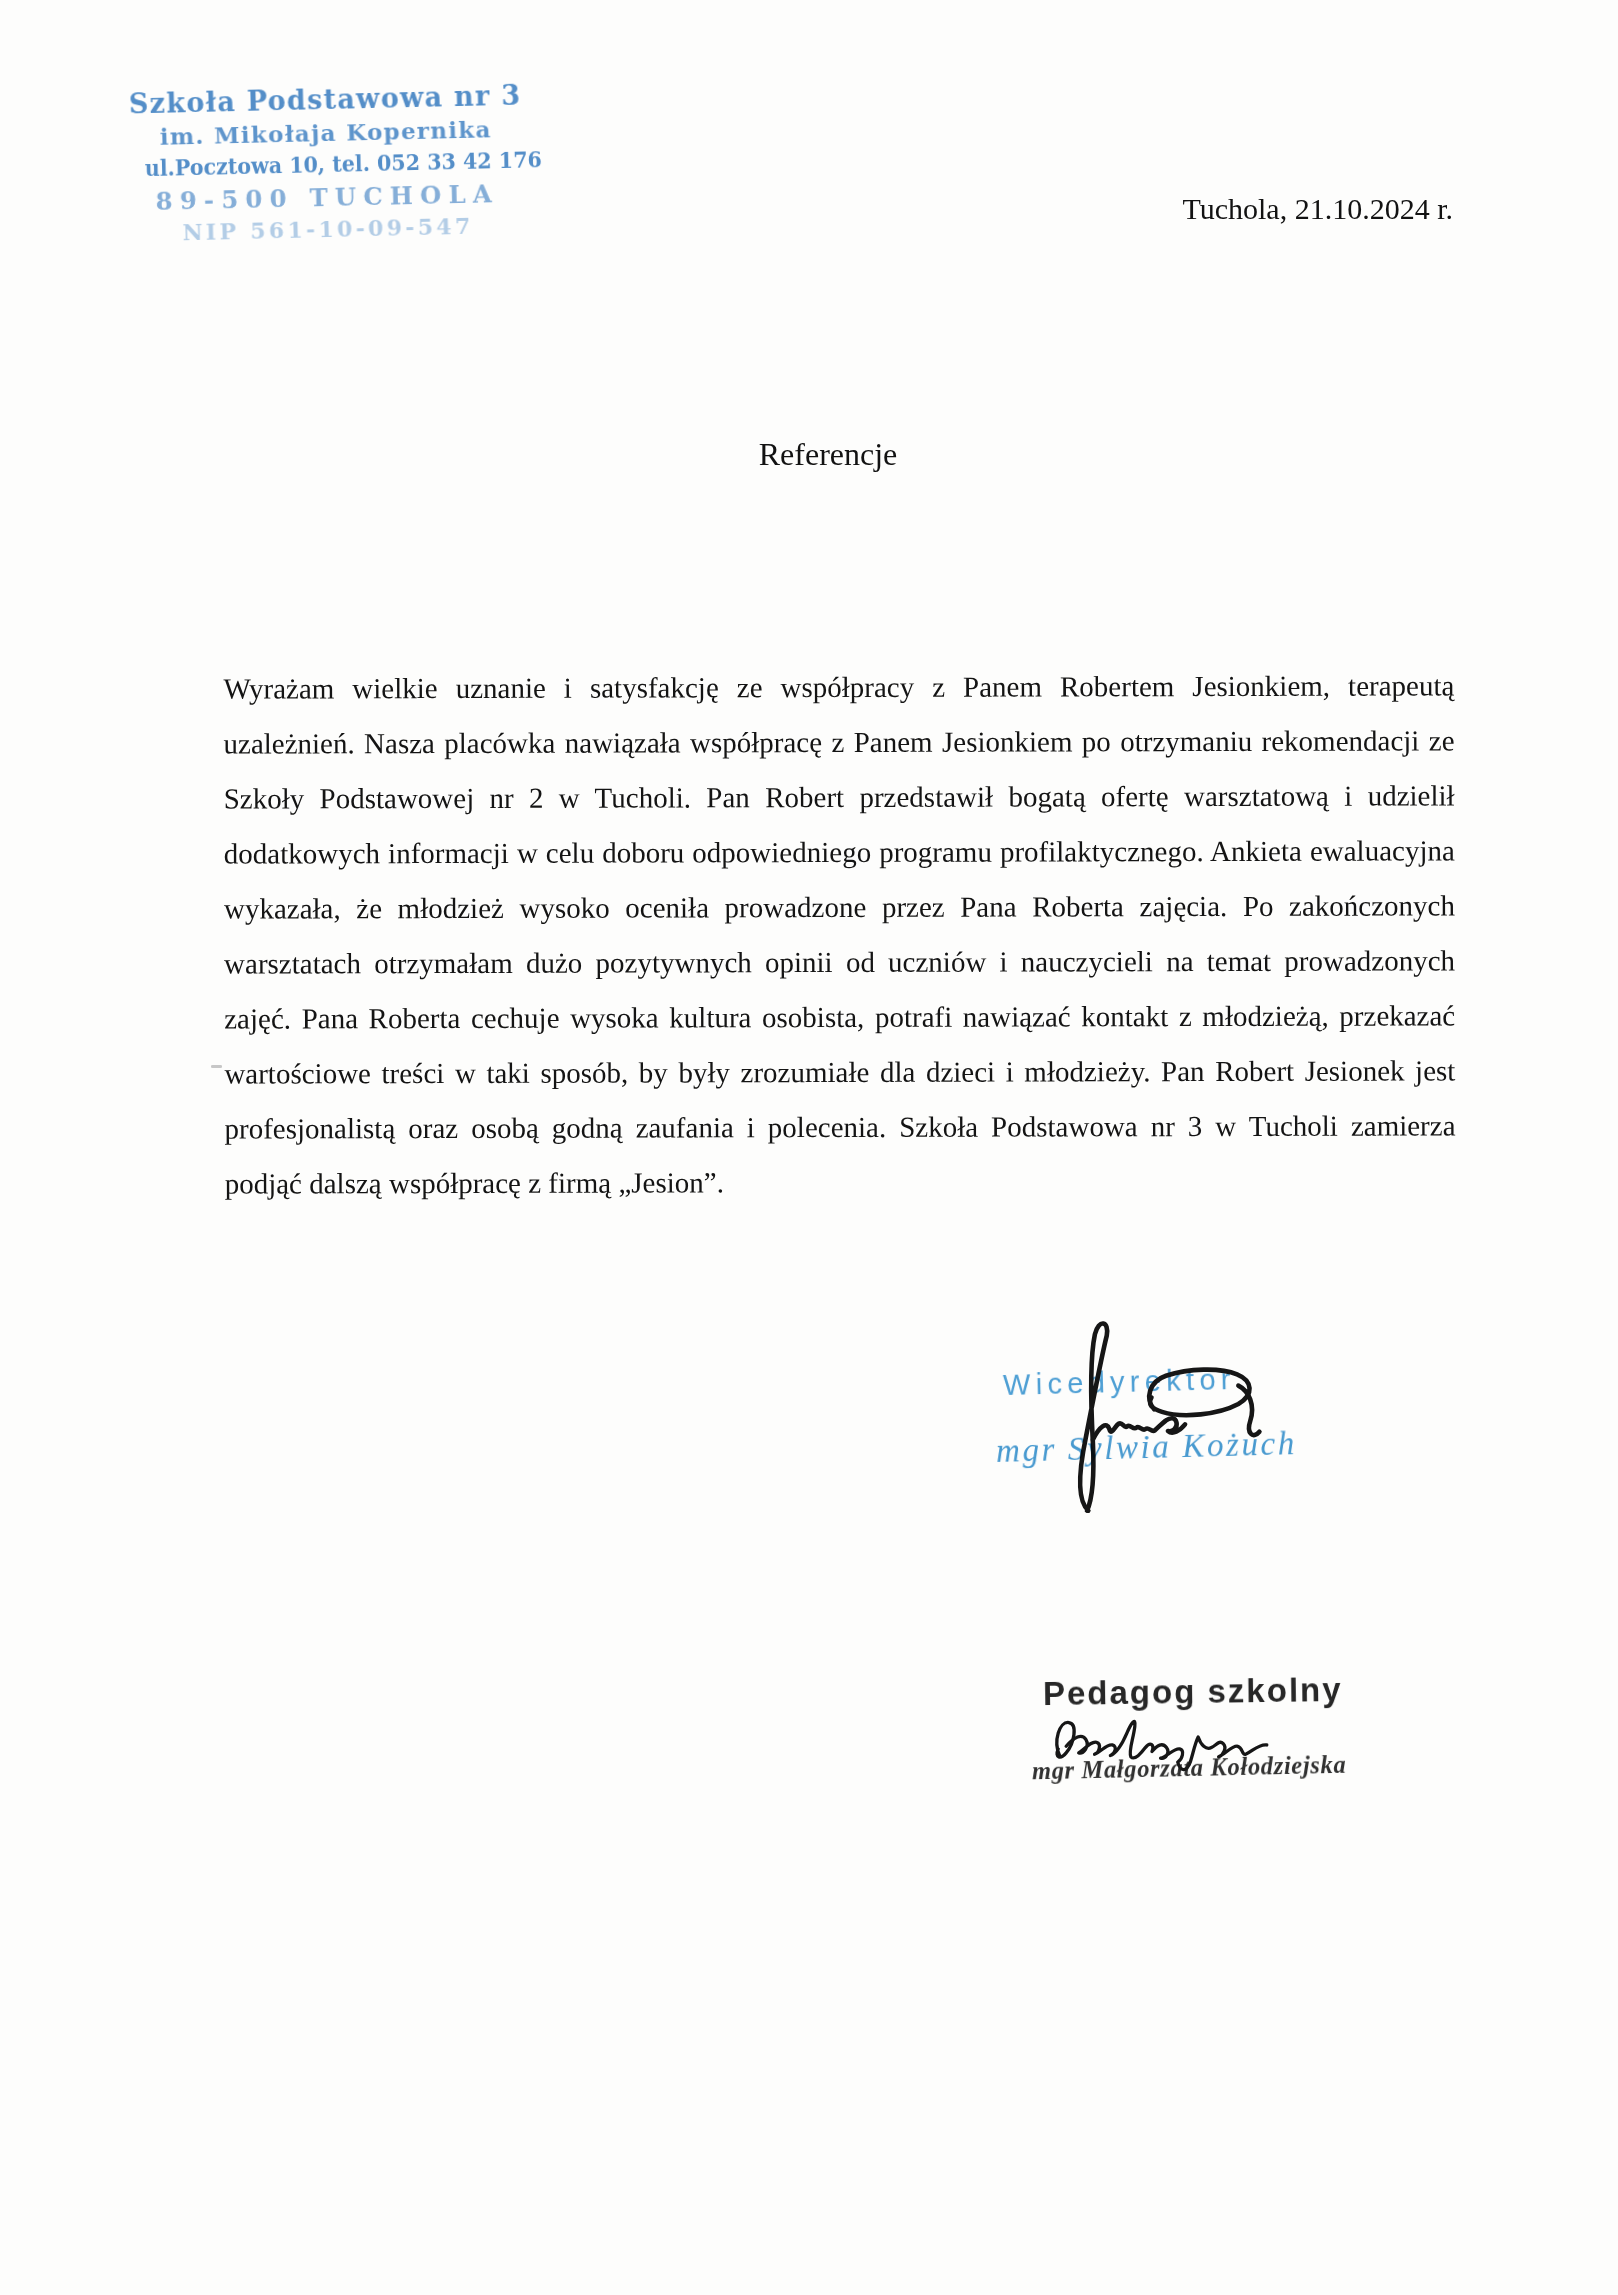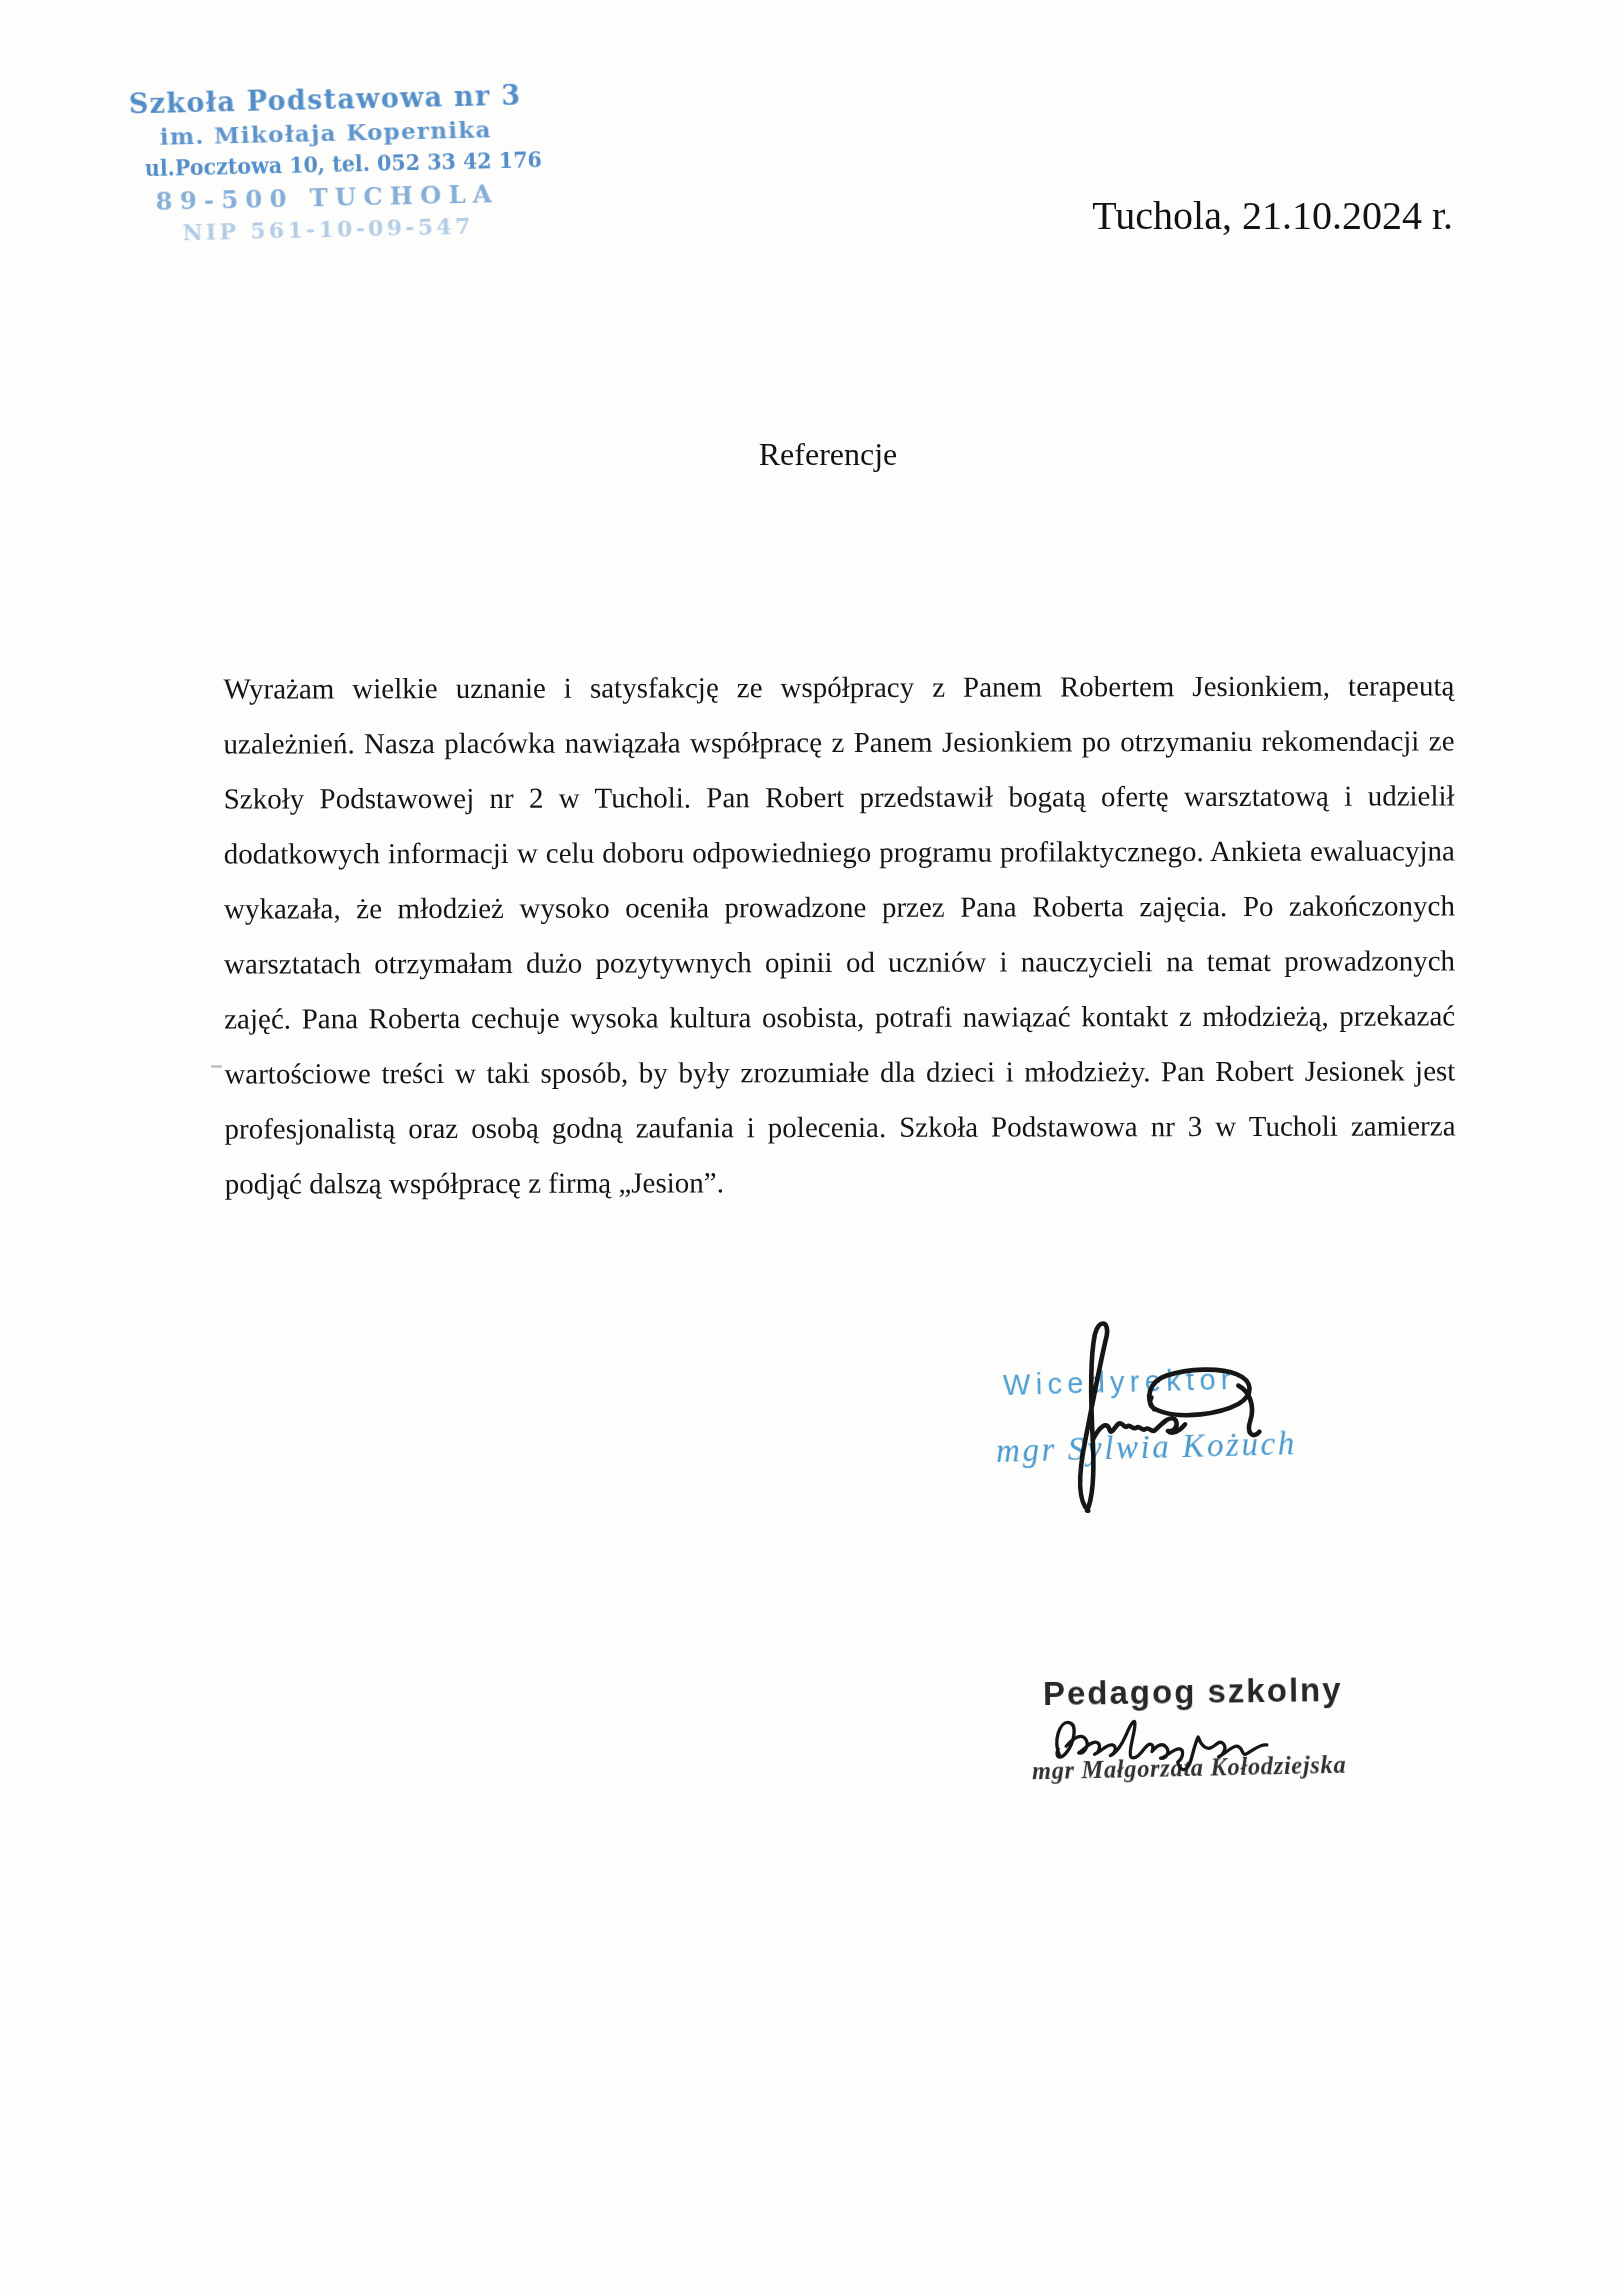--- a/index.html
+++ b/index.html
@@ -23,21 +23,21 @@
     mix-blend-mode:multiply;
   }
   .school-stamp .s1{font-size:27px;letter-spacing:1.3px;opacity:.88;white-space:nowrap;}
   .school-stamp .s2{font-size:23px;letter-spacing:1.3px;opacity:.82;margin-top:4px;white-space:nowrap;}
   .school-stamp .s3{font-size:22.4px;letter-spacing:0px;opacity:.88;margin-top:5.3px;white-space:nowrap;transform:scaleX(.92);transform-origin:center;}
   .school-stamp .s4{font-size:24.4px;letter-spacing:7.2px;opacity:.62;margin-top:5.3px;white-space:nowrap;}
   .school-stamp .s5{font-size:22px;letter-spacing:3.3px;opacity:.38;margin-top:4px;white-space:nowrap;}
   
   .dateline{
     position:absolute;top:192px;right:166px;
-    font-size:40px;white-space:nowrap;color:#121212;
+    font-size:30px;white-space:nowrap;color:#121212;
   }
   
   .doc-title{
     position:absolute;top:436px;left:0;width:1619px;
     text-align:center;font-size:32px;color:#121212;
     transform:translateX(18.5px);
   }
   
   .body-text{
     position:absolute;left:224px;top:660px;width:1231px;

